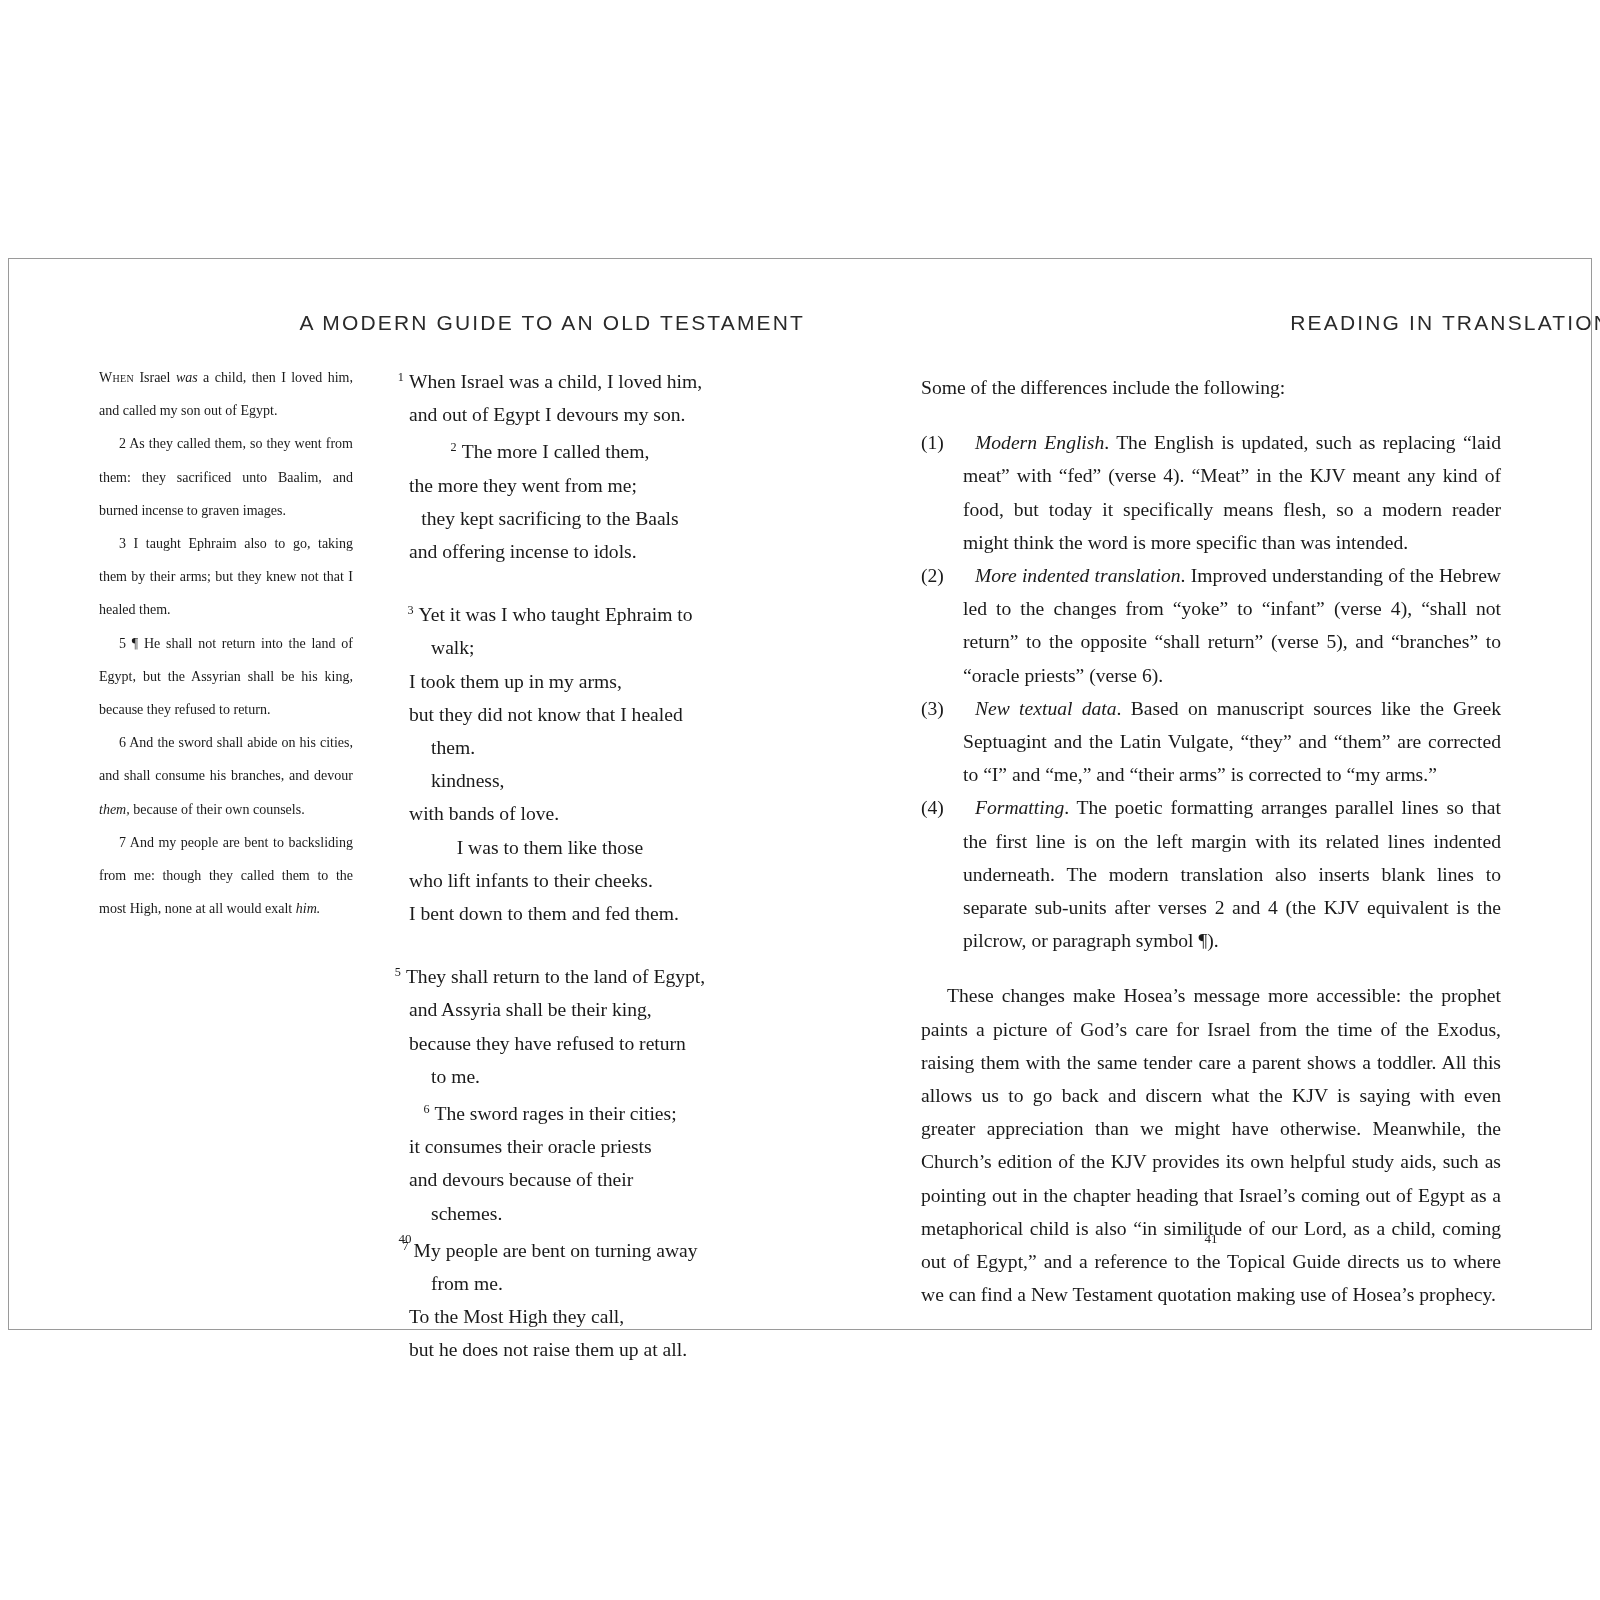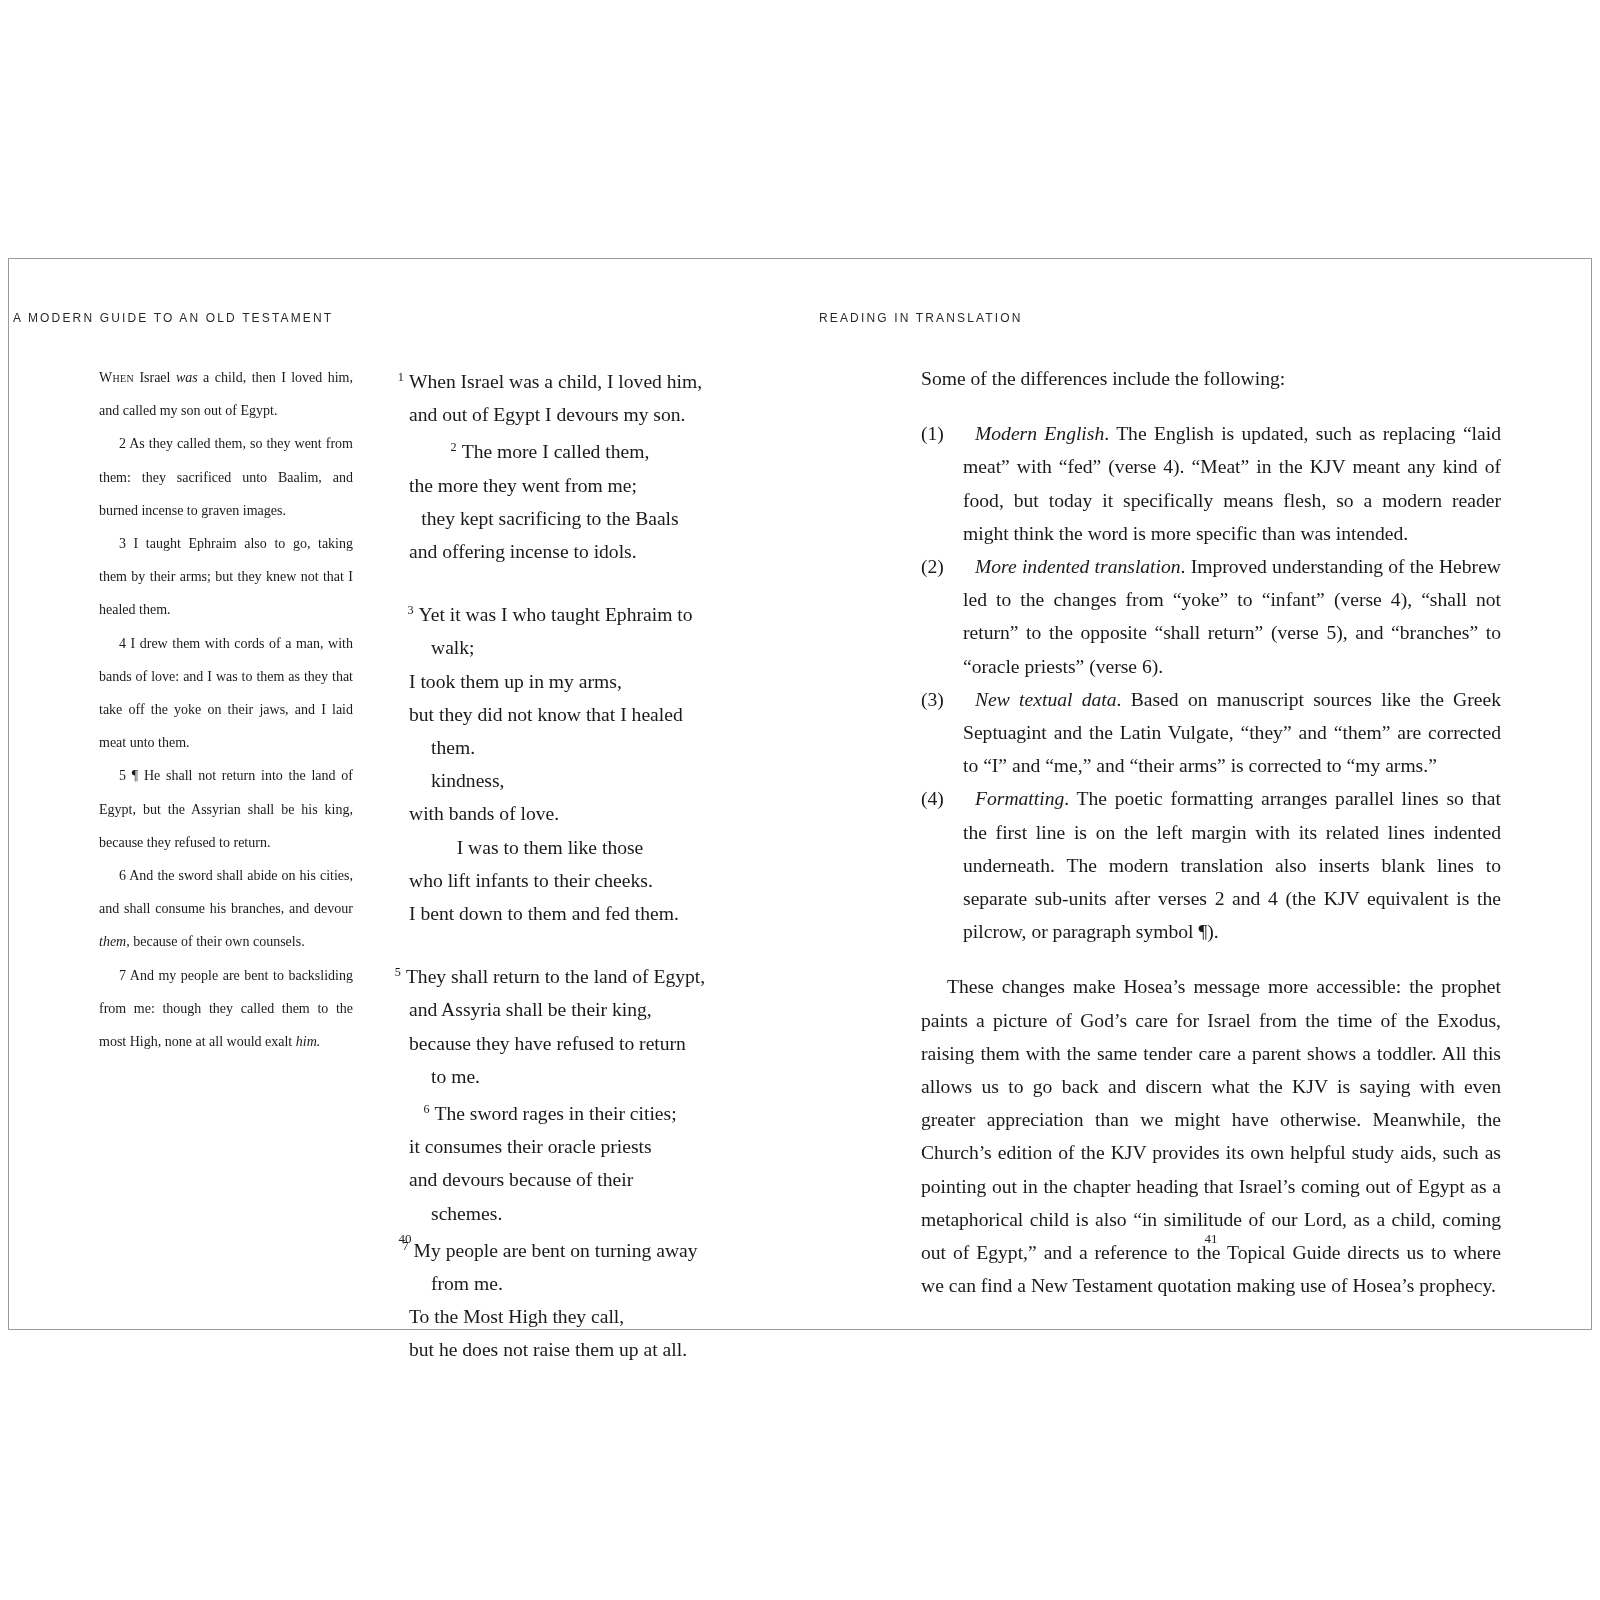--- a/index.html
+++ b/index.html
@@ -36,23 +36,23 @@
   }
   #page-left  { left: 0px;   width: 792px; }
   #page-right { left: 792px; width: 792px; }
 
   
   .running-head {
     position: absolute;
     top: 52px;
     left: 0;
     width: 100%;
-    text-align: left;
+    text-align: right;
     font-family: "Liberation Sans", "DejaVu Sans", sans-serif;
-    font-size: 12px;
+    font-size: 21px;
     font-weight: 300;
     letter-spacing: 2.15px;
     color: #2a2a2a;
     white-space: nowrap;
   }
   #page-left .running-head  { padding-left: 4px; }
   #page-right .running-head { padding-left: 18px; }
 
   
   .folio {
@@ -117,21 +117,21 @@
   }
 
   
   #essay {
     position: absolute;
     top: 100px;
     left: 120px;
     width: 580px;
   }
   .body-para {
-    margin: 3px 0 0 0;
+    margin: 12px 0 0 0;
     font-size: 19.6px;
     line-height: 33.2px;
     text-align: justify;
     text-justify: inter-word;
     hyphens: manual;
   }
   .body-para.indented { text-indent: 26px; }
   .body-para.gap-before { margin-top: 22px; }
 
   ol#difference-list {
@@ -169,21 +169,20 @@
 
   <div class="page" id="page-left">
 
     <div class="running-head">A MODERN GUIDE TO AN OLD TESTAMENT</div>
 
     <div id="scripture-columns">
       <div class="scripture-col" id="kjv-column">
           <p class="kjv-para"><span class="smallcaps">When</span><span> Israel </span><i>was</i><span> a child, then I loved him, and called my son out of Egypt.</span></p>
           <p class="kjv-para"><span>2 As they called them, so they went from them: they sacrificed unto Baalim, and burned incense to graven images.</span></p>
           <p class="kjv-para"><span>3 I taught Ephraim also to go, taking them by their arms; but they knew not that I healed them.</span></p>
-          <p class="kjv-para"><span>4 I drew them with cords of a man, with bands of love: and I was to them as they that take off the yoke on their jaws, and I laid meat unto them.</span></p>
           <p class="kjv-para"><span>5 </span><span class="pilcrow">¶</span><span> He shall not return into the land of Egypt, but the Assyrian shall be his king, because they refused to return.</span></p>
           <p class="kjv-para"><span>6 And the sword shall abide on his cities, and shall consume his branches, and devour </span><i>them,</i><span> because of their own counsels.</span></p>
           <p class="kjv-para"><span>7 And my people are bent to backsliding from me: though they called them to the most High, none at all would exalt </span><i>him.</i></p>
         </div>
       <div class="scripture-col" id="modern-column">
           <div class="verse-block">
             <div class="poetic-line ind-0"><span class="vnum">1</span><span>When Israel was a child, I loved him,</span></div>
             <div class="poetic-line ind-1"><span>and out of Egypt I devours my son.</span></div>
           </div>
           <div class="verse-block">

